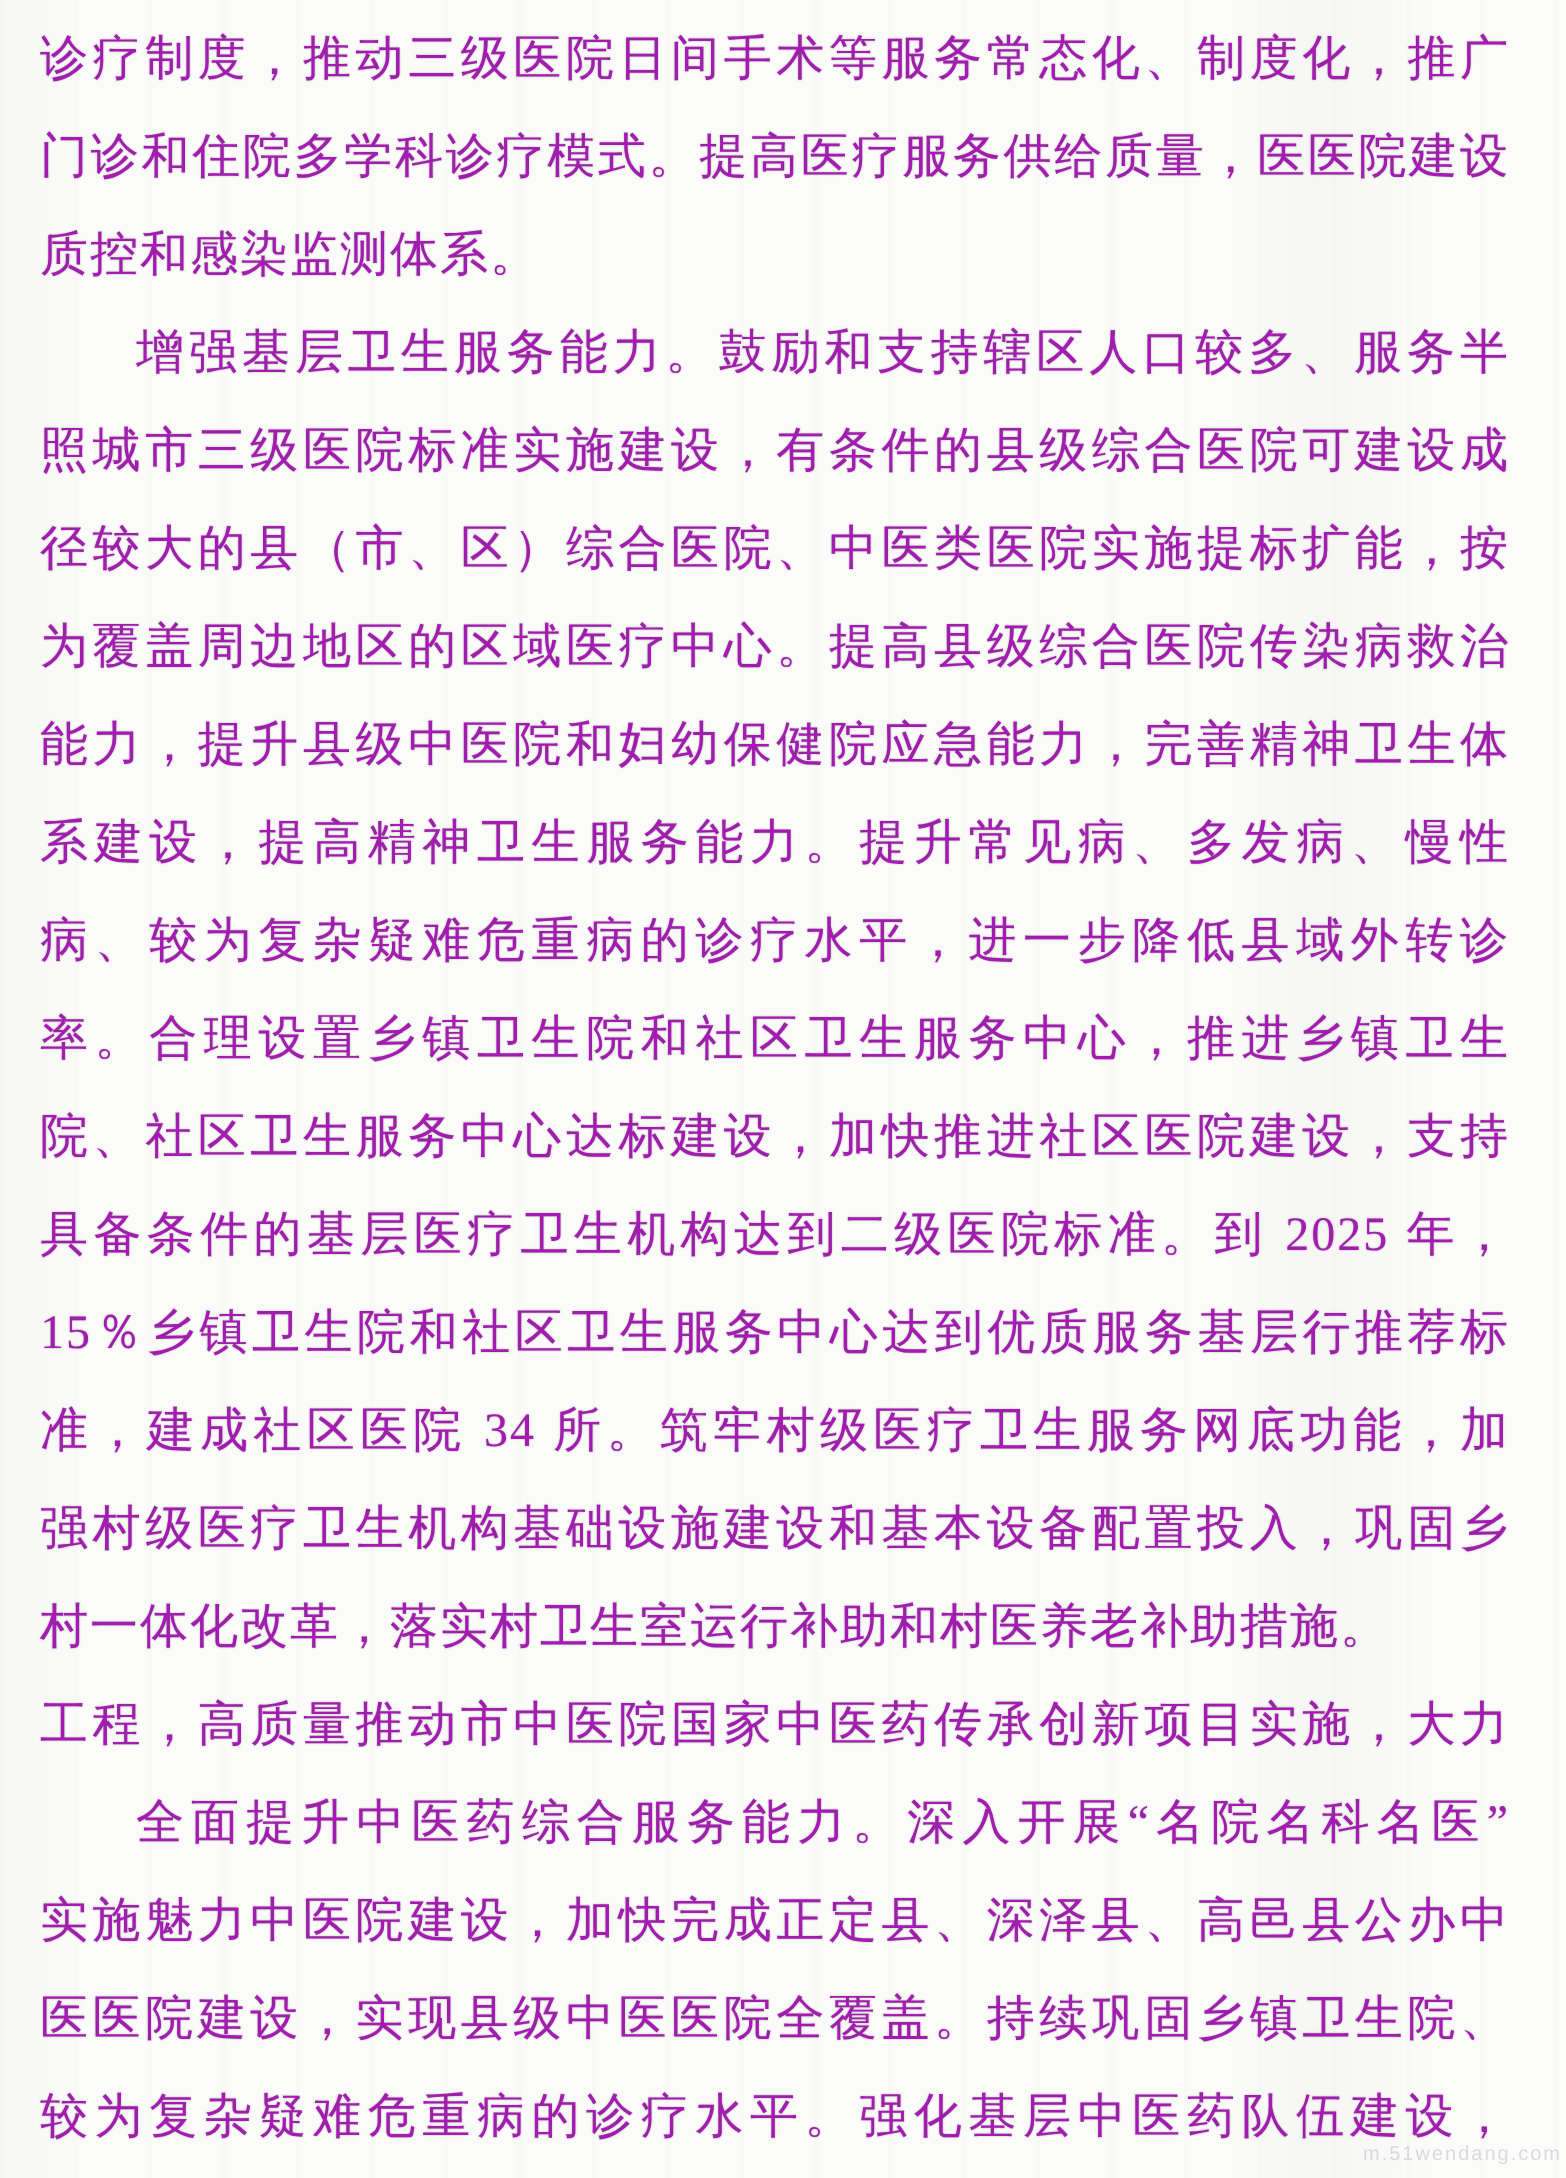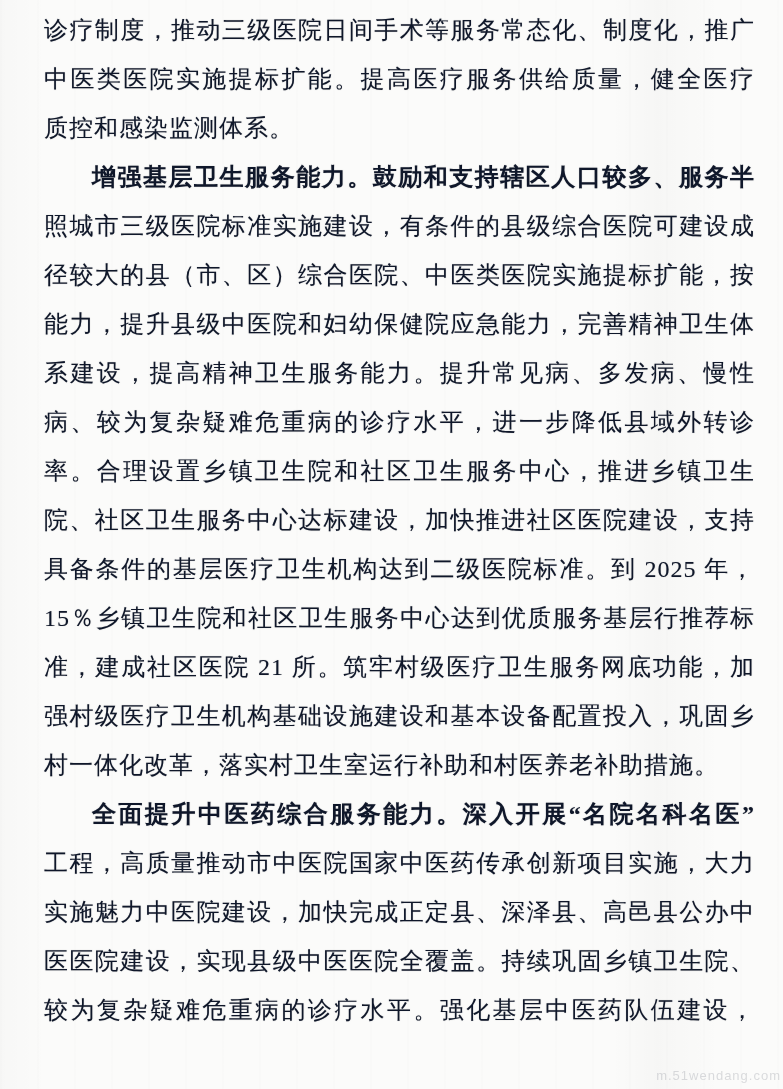--- a/index.html
+++ b/index.html
@@ -13,67 +13,68 @@
   
   .scan-texture {
     position: absolute; inset: 0;
     background:
       linear-gradient(90deg, rgba(0,0,0,0.015) 0%, rgba(0,0,0,0) 6%, rgba(0,0,0,0) 78%, rgba(0,0,0,0.018) 84%, rgba(0,0,0,0) 92%),
       repeating-linear-gradient(90deg, rgba(0,0,0,0.008) 0 2px, rgba(0,0,0,0) 2px 37px);
     pointer-events: none;
   }
   .page-body {
     position: absolute;
-    left: 44px; right: 28px; top: 6px;
-    color: #0f172a;
+    left: 20px; right: 28px; top: 6px;
+    color: #a21caf;
     text-shadow: 0 0 1px rgba(110,110,110,0.55);
   }
   .ln {
     height: 49px;
     line-height: 49px;
     font-size: 24px;
     letter-spacing: 1px;
     text-align: justify;
     text-align-last: justify;
     white-space: nowrap;
   }
   .ln.end { text-align-last: left; }
-  .ln.indent { text-indent: 2em; font-weight: bold; }
+  .ln.indent { text-indent: 2em; }
   .watermark {
     position: absolute;
     right: 2px; bottom: 6px;
     font-family: "Liberation Sans", "DejaVu Sans", sans-serif;
-    font-size: 13px;
+    font-size: 10px;
     color: rgba(145,150,160,0.32);
     letter-spacing: 1px;
     white-space: nowrap;
   }
 </style>
 </head>
 <body>
 
 <div class="scan-texture"></div>
 
 <div class="page-body">
   <div class="ln">诊疗制度，推动三级医院日间手术等服务常态化、制度化，推广</div>
-  <div class="ln">中医类医院实施提标扩能。提高医疗服务供给质量，健全医疗</div>
+  <div class="ln">门诊和住院多学科诊疗模式。提高医疗服务供给质量，医医院建设</div>
   <div class="ln end">质控和感染监测体系。</div>
   <div class="ln indent">增强基层卫生服务能力。鼓励和支持辖区人口较多、服务半</div>
   <div class="ln">照城市三级医院标准实施建设，有条件的县级综合医院可建设成</div>
   <div class="ln">径较大的县（市、区）综合医院、中医类医院实施提标扩能，按</div>
+  <div class="ln">为覆盖周边地区的区域医疗中心。提高县级综合医院传染病救治</div>
   <div class="ln">能力，提升县级中医院和妇幼保健院应急能力，完善精神卫生体</div>
   <div class="ln">系建设，提高精神卫生服务能力。提升常见病、多发病、慢性</div>
   <div class="ln">病、较为复杂疑难危重病的诊疗水平，进一步降低县域外转诊</div>
   <div class="ln">率。合理设置乡镇卫生院和社区卫生服务中心，推进乡镇卫生</div>
   <div class="ln">院、社区卫生服务中心达标建设，加快推进社区医院建设，支持</div>
   <div class="ln">具备条件的基层医疗卫生机构达到二级医院标准。到 2025 年，</div>
   <div class="ln">15％乡镇卫生院和社区卫生服务中心达到优质服务基层行推荐标</div>
-  <div class="ln">准，建成社区医院 21 所。筑牢村级医疗卫生服务网底功能，加</div>
+  <div class="ln">准，建成社区医院 34 所。筑牢村级医疗卫生服务网底功能，加</div>
   <div class="ln">强村级医疗卫生机构基础设施建设和基本设备配置投入，巩固乡</div>
   <div class="ln end">村一体化改革，落实村卫生室运行补助和村医养老补助措施。</div>
+  <div class="ln">工程，高质量推动市中医院国家中医药传承创新项目实施，大力</div>
   <div class="ln indent">全面提升中医药综合服务能力。深入开展“名院名科名医”</div>
-  <div class="ln">工程，高质量推动市中医院国家中医药传承创新项目实施，大力</div>
   <div class="ln">实施魅力中医院建设，加快完成正定县、深泽县、高邑县公办中</div>
   <div class="ln">医医院建设，实现县级中医医院全覆盖。持续巩固乡镇卫生院、</div>
   <div class="ln">较为复杂疑难危重病的诊疗水平。强化基层中医药队伍建设，</div>
 </div>
 
 <div class="watermark">m.51wendang.com</div>
 
 </body></html>

